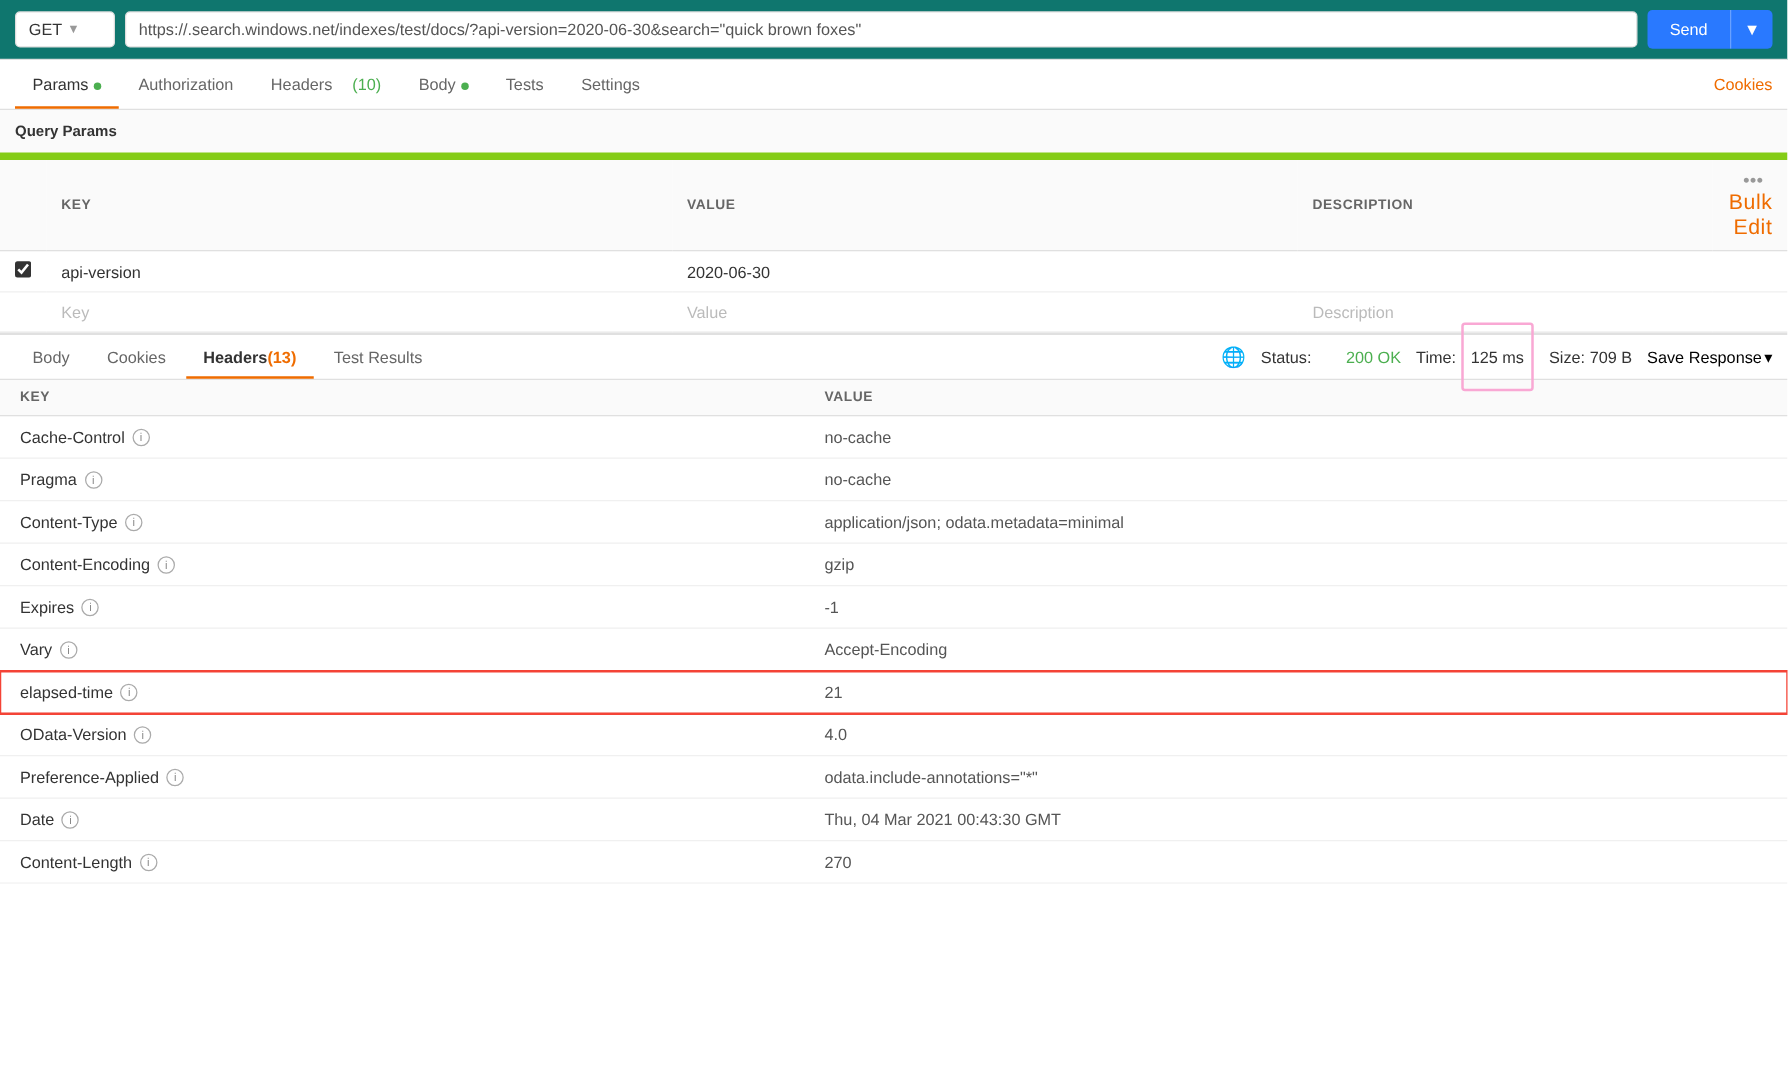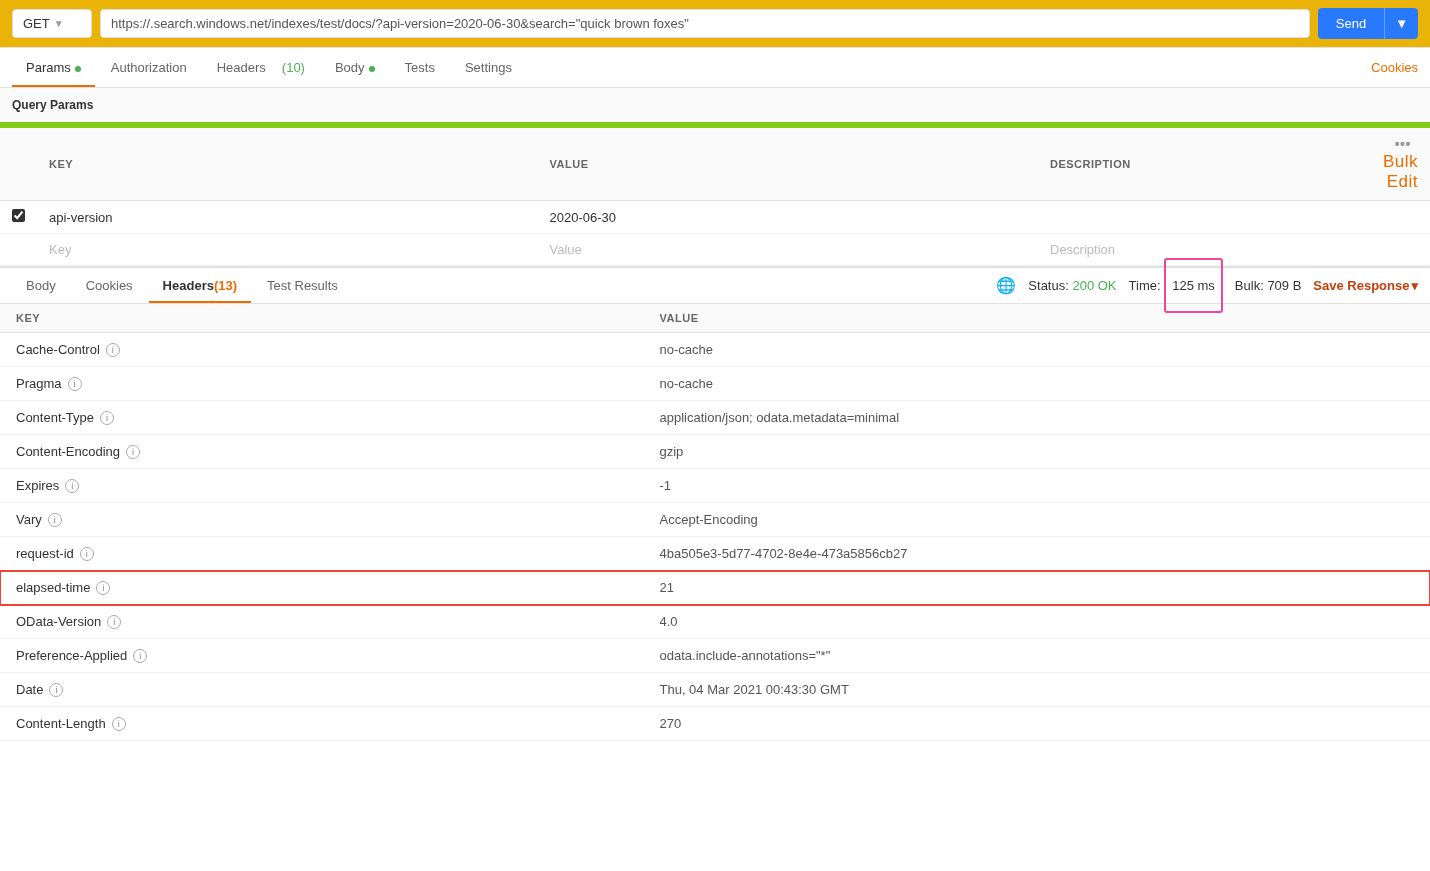--- a/index.html
+++ b/index.html
@@ -1,20 +1,20 @@
 <!DOCTYPE html>
 <html><head>
   <meta charset="utf-8">
   <style>
     * { box-sizing: border-box; margin: 0; padding: 0; }
     body { font-family: -apple-system, BlinkMacSystemFont, 'Segoe UI', sans-serif; font-size: 13px; background: #fff; color: #333; }
 
     
     .url-bar {
-      display: flex; align-items: center; padding: 8px 12px; background: #eab308; border-bottom: 1px solid #e0e0e0; gap: 8px;
+      display: flex; align-items: center; padding: 8px 12px; background: #0f766e; border-bottom: 1px solid #e0e0e0; gap: 8px;
     }
     .method-select {
       display: flex; align-items: center; gap: 4px; padding: 6px 10px; background: #fff; border: 1px solid #ddd; border-radius: 4px; cursor: pointer; font-size: 13px; font-weight: 500; min-width: 80px;
     }
     .method-select span { color: #333; }
     .method-select .chevron { color: #999; font-size: 10px; }
     .url-input {
       flex: 1; padding: 6px 10px; border: 1px solid #ddd; border-radius: 4px; font-size: 13px; background: #fff; color: #555;
     }
     .send-btn {
@@ -64,26 +64,26 @@
     .res-tab {
       padding: 10px 14px; cursor: pointer; font-size: 13px; color: #666; position: relative; white-space: nowrap;
     }
     .res-tab.active { color: #333; font-weight: 600; }
     .res-tab.active::after { content: ''; position: absolute; bottom: 0; left: 0; right: 0; height: 2px; background: #ef6c00; }
     .res-tab .count { color: #ef6c00; }
 
     .res-status-area {
       margin-left: auto; display: flex; align-items: center; gap: 12px; font-size: 13px;
     }
-    .status-200 { color: #4caf50; font-weight: 500; }
+    .status-200 { color: #4caf50; font-weight: 500; margin-left: 24px; }
     .time-badge {
-      border: 2px solid #ec4899; border-radius: 3px; padding: 18px 6px; color: #333;
+      border: 2px solid #f9a8d4; border-radius: 3px; padding: 18px 6px; color: #333;
     }
     .size-text { color: #333; }
-    .save-response { color: #c2410c; cursor: pointer; font-weight: 700; display: flex; align-items: flex-end; gap: 2px; }
+    .save-response { color: #000000; cursor: pointer; font-weight: 400; display: flex; align-items: flex-end; gap: 2px; }
     .globe-icon { color: #999; font-size: 16px; }
 
     
     .headers-table { width: 100%; border-collapse: collapse; }
     .headers-table thead tr { border-bottom: 1px solid #e0e0e0; background: #fafafa; }
     .headers-table th { padding: 8px 12px 8px 16px; text-align: left; font-size: 11px; font-weight: 600; color: #666; letter-spacing: 0.5px; }
     .headers-table td { padding: 9px 12px 9px 16px; border-bottom: 1px solid #f0f0f0; font-size: 13px; vertical-align: middle; }
     .info-icon { display: inline-flex; align-items: center; justify-content: center; width: 14px; height: 14px; border-radius: 50%; border: 1px solid #aaa; color: #888; font-size: 9px; cursor: pointer; flex-shrink: 0; }
     .headers-table td.key-td { width: 45%; }
     .headers-table td.val-td { color: #555; }
@@ -185,21 +185,21 @@
   <div class="res-tab active">
     <span>Headers</span><span class="count">(13)</span>
   </div>
   <div class="res-tab">
     <span>Test Results</span>
   </div>
   <div class="res-status-area">
     <span class="globe-icon">🌐</span>
     <span><span>Status:</span> <span class="status-200">200 OK</span></span>
     <span><span>Time:</span> <span class="time-badge">125 ms</span></span>
-    <span><span>Bulk:</span> <span class="size-text">709 B</span></span>
+    <span><span>Size:</span> <span class="size-text">709 B</span></span>
     <span class="save-response">
       <span>Save Response</span>
       <span>▾</span>
     </span>
   </div>
 </div>
 
 <table class="headers-table">
   <thead>
     <tr>
@@ -260,29 +260,20 @@
     </tr>
       <tr>
       <td class="key-td">
         <div class="key-with-icon">
           <span>Vary</span>
           <span class="info-icon">i</span>
         </div>
       </td>
       <td class="val-td">Accept-Encoding</td>
     </tr>
-      <tr>
-      <td class="key-td">
-        <div class="key-with-icon">
-          <span>request-id</span>
-          <span class="info-icon">i</span>
-        </div>
-      </td>
-      <td class="val-td">4ba505e3-5d77-4702-8e4e-473a5856cb27</td>
-    </tr>
       <tr class="elapsed-row">
       <td class="key-td">
         <div class="key-with-icon">
           <span>elapsed-time</span>
           <span class="info-icon">i</span>
         </div>
       </td>
       <td class="val-td">21</td>
     </tr>
       <tr>

